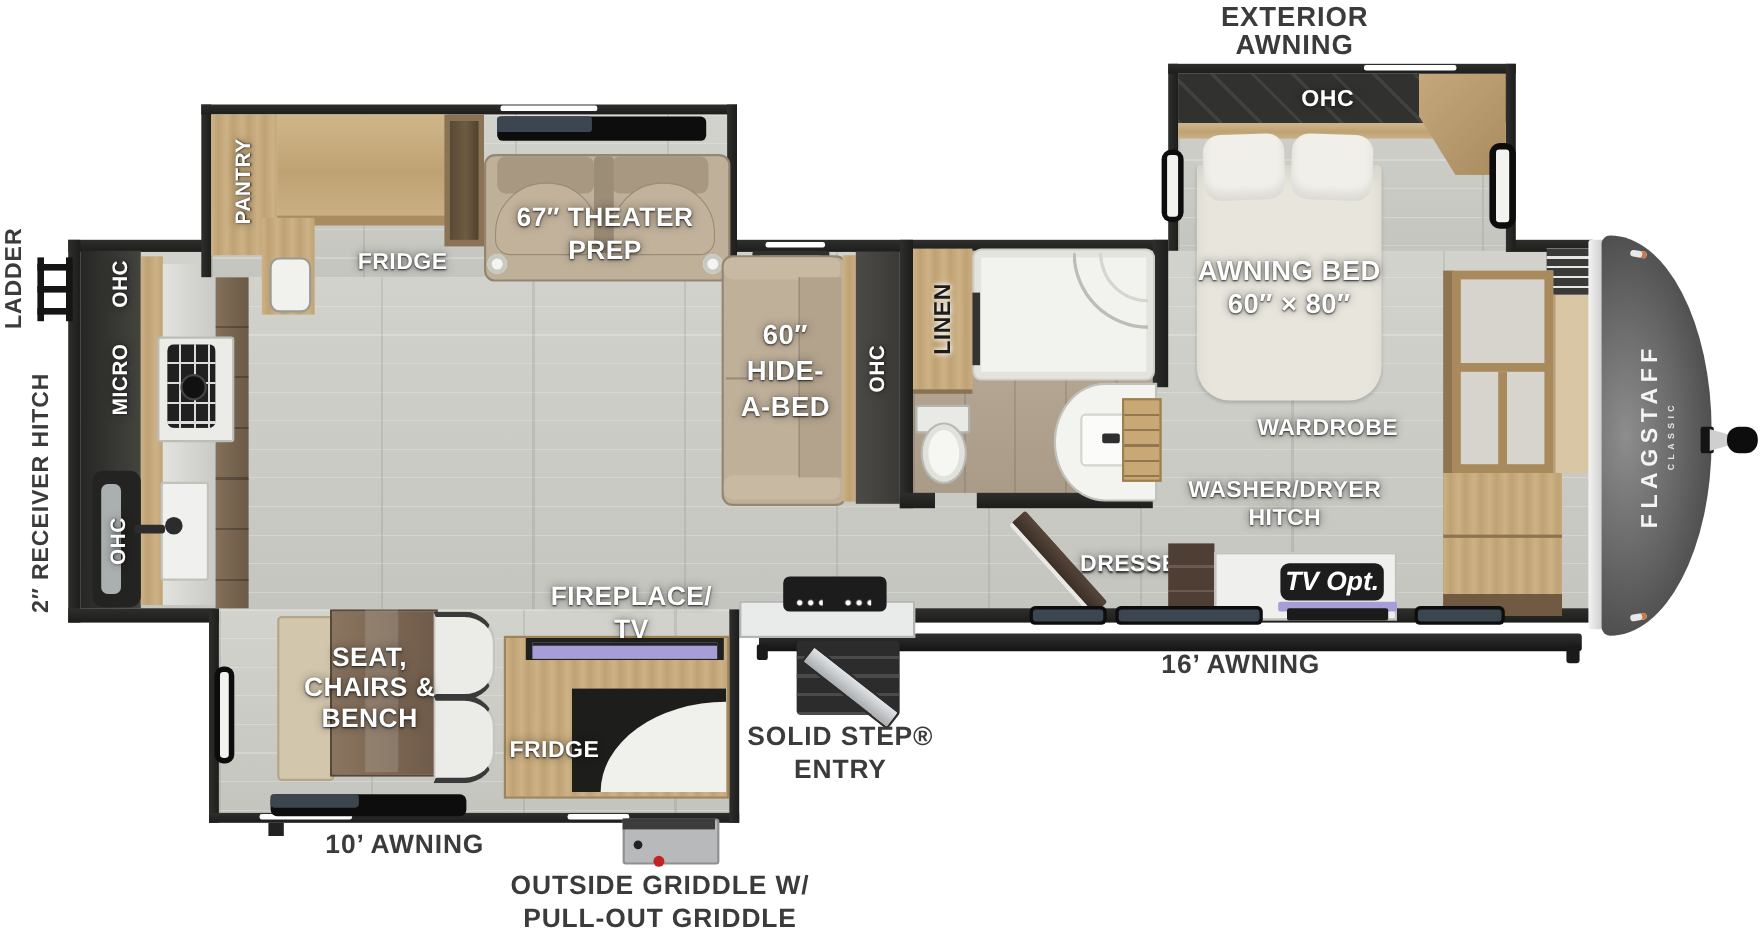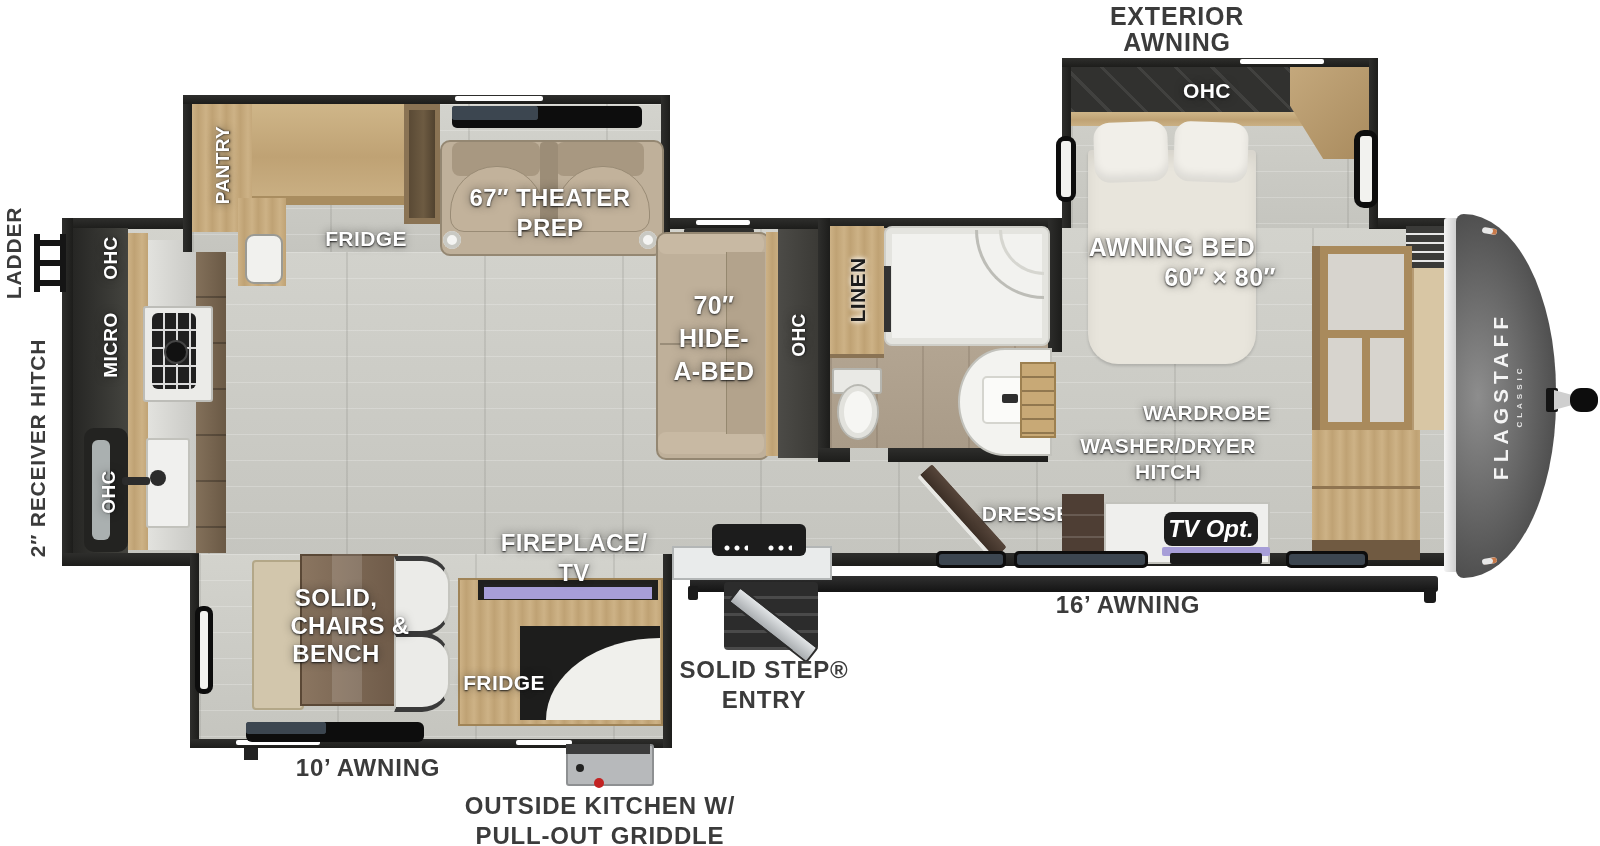--- a/index.html
+++ b/index.html
@@ -116,21 +116,21 @@
   <div class="abs" style="left:684px;top:228px;width:70px;height:20px;background:#2f2f2d;border-radius:3px"></div>
   <div class="abs" style="left:690px;top:232px;width:56px;height:12px;background:#8d9296;border-radius:2px"></div>
   <div class="abs sofa" style="left:656px;top:232px;width:110px;height:224px"></div>
   <div class="abs" style="left:658px;top:234px;width:106px;height:20px;background:#c8b9a3;border-radius:8px"></div>
   <div class="abs" style="left:658px;top:432px;width:106px;height:22px;background:#c8b9a3;border-radius:8px"></div>
   <div class="abs" style="left:726px;top:252px;width:38px;height:182px;background:#b3a38c;border-left:1px solid #95886f"></div>
   <div class="abs" style="left:660px;top:343px;width:66px;height:2px;background:#9a8d79"></div>
   <div class="wood" style="left:766px;top:232px;width:12px;height:224px"></div>
   <div class="abs" style="left:778px;top:229px;width:40px;height:229px;background:linear-gradient(90deg,#4c4b47,#3b3a36)"></div>
   <div class="lbl vt fs19" style="left:798px;top:335px">OHC</div>
-  <div class="lbl fs25" style="left:714px;top:305px">70″</div>
+  <div class="lbl fs25" style="left:714px;top:305px">60″</div>
   <div class="lbl fs25" style="left:714px;top:338px">HIDE-</div>
   <div class="lbl fs25" style="left:714px;top:371px">A-BED</div>
 
   <div class="bathfloor" style="left:830px;top:228px;width:218px;height:220px"></div>
   <div class="wallv" style="left:818px;top:218px;width:12px;height:244px"></div>
   <div class="wallv" style="left:1048px;top:218px;width:14px;height:134px"></div>
   <div class="wall" style="left:818px;top:448px;width:32px;height:14px"></div>
   <div class="wall" style="left:888px;top:448px;width:160px;height:14px"></div>
 
   <div class="wood" style="left:830px;top:226px;width:54px;height:128px;border-bottom:4px solid #8a7354"></div>
@@ -165,22 +165,22 @@
     </div>
   <div class="window winlite" style="left:1056px;top:136px;width:20px;height:66px;border-radius:9px">
       <i style="inset:5px"></i>
     </div>
   <div class="lbl fs21" style="left:1207px;top:90px">OHC</div>
 
   <div class="abs" style="left:1088px;top:150px;width:168px;height:214px;background:#e8e5dc;border-radius:4px 4px 30px 30px;box-shadow:inset 0 10px 14px rgba(0,0,0,.07),0 2px 3px rgba(0,0,0,.15)"></div>
   <div class="abs" style="left:1094px;top:122px;width:74px;height:60px;background:#f1efe9;border-radius:16px;transform:rotate(-2deg);box-shadow:inset 0 -7px 9px rgba(0,0,0,.09)"></div>
   <div class="abs" style="left:1174px;top:122px;width:74px;height:60px;background:#f1efe9;border-radius:16px;transform:rotate(2deg);box-shadow:inset 0 -7px 9px rgba(0,0,0,.09)"></div>
   <div class="lbl fs25" style="left:1172px;top:247px">AWNING BED</div>
-  <div class="lbl fs25" style="left:1220px;top:277px">60″ × 80″</div>
-  <div class="lbl fs21" style="left:1207px;top:412px">WARDROBE</div>
+  <div class="lbl fs25" style="left:1172px;top:277px">60″ × 80″</div>
+  <div class="lbl fs21" style="left:1207px;top:389px">WARDROBE</div>
   <div class="lbl fs21" style="left:1168px;top:445px">WASHER/DRYER</div>
   <div class="lbl fs21" style="left:1168px;top:471px">HITCH</div>
 
   <div class="abs" style="left:1406px;top:226px;width:42px;height:42px;background:#3a3a38;background-image:repeating-linear-gradient(180deg,rgba(0,0,0,0) 0 7px,#e6e6e6 7px 9px)"></div>
   <div class="abs" style="left:1312px;top:246px;width:10px;height:314px;background:#8f7450"></div>
   <div class="abs" style="left:1320px;top:246px;width:92px;height:184px;background:#d7d4ce;border:8px solid #a98a5c;box-sizing:border-box"></div>
   <div class="abs" style="left:1326px;top:330px;width:80px;height:8px;background:#a98a5c"></div>
   <div class="abs" style="left:1362px;top:338px;width:8px;height:86px;background:#a98a5c"></div>
   <div class="abs" style="left:1412px;top:268px;width:36px;height:162px;background:linear-gradient(90deg,#dcca a8,#d8c6a4);background:#d8c6a4;border-left:2px solid #b59a72"></div>
   <div class="wood" style="left:1312px;top:430px;width:108px;height:118px"></div>
@@ -234,40 +234,40 @@
     </div>
   <div class="window" style="left:246px;top:722px;width:178px;height:20px;border-radius:6px">
     <i style="left:6px;top:4px;width:80px;height:12px;inset:auto"></i>
     <i style="left:92px;top:4px;width:80px;height:12px;inset:auto"></i>
   </div>
   <div class="abs" style="left:252px;top:560px;width:48px;height:146px;background:#d2c6ac;border:2px solid #b3a788;border-radius:4px"></div>
   <div class="abs" style="left:300px;top:554px;width:94px;height:148px;background:linear-gradient(90deg,#8a7560,#6f5b49);border:2px solid #5a4836"></div>
   <div class="abs" style="left:332px;top:554px;width:30px;height:148px;background:rgba(255,255,255,.14)"></div>
   <div class="abs" style="left:394px;top:556px;width:52px;height:70px;background:#ebebe8;border:2px solid #c5c5bf;border-top:5px solid #3a3a3a;border-bottom:5px solid #3a3a3a;border-radius:0 28px 28px 0"></div>
   <div class="abs" style="left:394px;top:632px;width:52px;height:70px;background:#ebebe8;border:2px solid #c5c5bf;border-top:5px solid #3a3a3a;border-bottom:5px solid #3a3a3a;border-radius:0 28px 28px 0"></div>
-  <div class="lbl fs24" style="left:336px;top:598px">SOLID,</div>
-  <div class="lbl fs24" style="left:350px;top:626px">CHAIRS &amp;</div>
+  <div class="lbl fs24" style="left:336px;top:598px">SEAT,</div>
+  <div class="lbl fs24" style="left:336px;top:626px">CHAIRS &amp;</div>
   <div class="lbl fs24" style="left:336px;top:654px">BENCH</div>
 
   <div class="wood" style="left:458px;top:578px;width:205px;height:148px;border:2px solid #a08457;box-sizing:border-box"></div>
   <div class="abs" style="left:478px;top:580px;width:180px;height:20px;background:#20201e"></div>
   <div class="abs" style="left:484px;top:584px;width:168px;height:12px;background:#a79ed8;border-top:3px solid #222"></div>
   <div class="abs" style="left:520px;top:626px;width:140px;height:94px;background:#1d1d1c"></div>
   <div class="abs" style="left:546px;top:638px;width:114px;height:82px;background:#f0f0ec;border-radius:100% 0 0 0"></div>
   <div class="lbl fs24" style="left:574px;top:543px">FIREPLACE/</div>
   <div class="lbl fs24" style="left:574px;top:573px">TV</div>
   <div class="lbl fs21" style="left:504px;top:682px">FRIDGE</div>
 
   <div class="abs" style="left:566px;top:744px;width:84px;height:38px;background:#b7b9bb;border:2px solid #8e9092;border-radius:3px"></div>
   <div class="abs" style="left:566px;top:744px;width:84px;height:10px;background:#3c3c3c"></div>
   <div class="abs" style="left:576px;top:764px;width:8px;height:8px;background:#222;border-radius:50%"></div>
   <div class="abs" style="left:594px;top:778px;width:10px;height:10px;background:#c32222;border-radius:50%"></div>
 
   <div class="lbl fs24 dark" style="left:368px;top:768px">10’ AWNING</div>
-  <div class="lbl fs24 dark" style="left:600px;top:806px">OUTSIDE KITCHEN W/</div>
+  <div class="lbl fs24 dark" style="left:600px;top:806px">OUTSIDE GRIDDLE W/</div>
   <div class="lbl fs24 dark" style="left:600px;top:836px">PULL-OUT GRIDDLE</div>
 
   <div class="lbl fs25 dark" style="left:1177px;top:16px">EXTERIOR</div>
   <div class="lbl fs25 dark" style="left:1177px;top:42px">AWNING</div>
 
   <div class="abs" style="left:1444px;top:218px;width:18px;height:354px;background:linear-gradient(90deg,#f4f4f4,#bdbdbd);border-radius:3px"></div>
   <div class="cap" style="left:1456px;top:214px;width:100px;height:364px"></div>
   <div class="abs" style="left:1482px;top:228px;width:15px;height:6px;background:#e8e8e8;border-radius:3px;transform:rotate(9deg);box-shadow:inset -4px 0 0 #c97a4a"></div>
   <div class="abs" style="left:1482px;top:558px;width:15px;height:6px;background:#e8e8e8;border-radius:3px;transform:rotate(-9deg);box-shadow:inset -4px 0 0 #c97a4a"></div>
   <div class="abs" style="left:1506px;top:396px;width:0;height:0">

